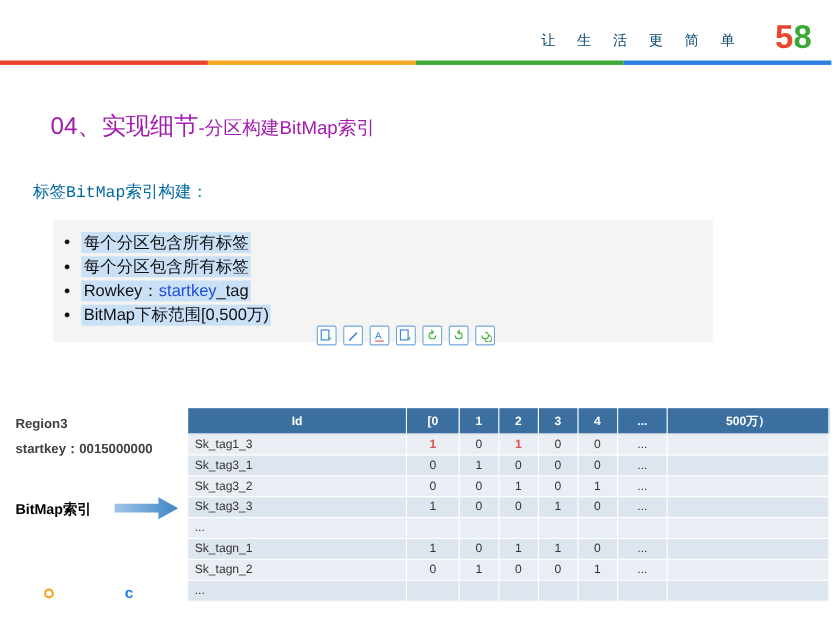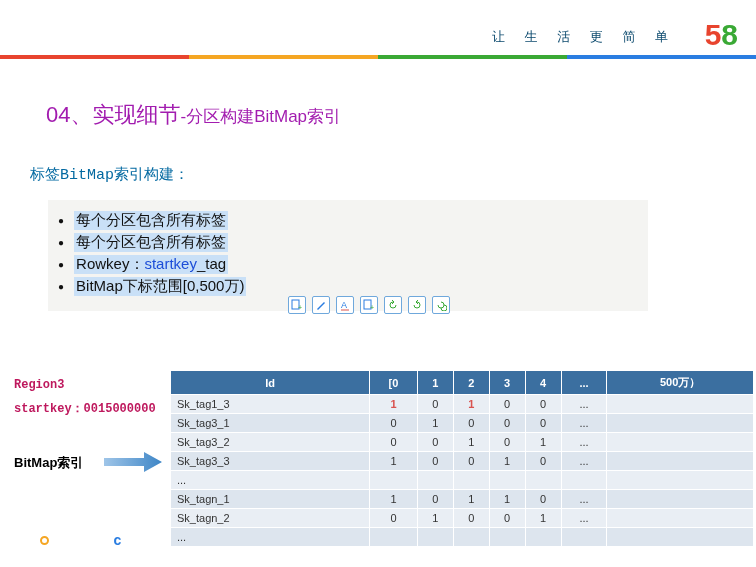--- a/index.html
+++ b/index.html
@@ -15,21 +15,21 @@
   .subtitle { position: absolute; top: 165px; left: 30px; font-size: 15px; color: #0369a1; font-family: Liberation Mono, monospace; }
   .bullet-box { position: absolute; top: 200px; left: 48px; width: 600px; background: #f4f4f2; padding: 8px 10px 12px 10px; }
   .bullet-box ul { list-style: none; }
   .bullet-box li { font-size: 15px; color: #111; margin: 3px 0; display: flex; align-items: center; }
   .bullet-box li::before { content: "\25CF"; font-size: 10px; margin-right: 10px; }
   .hl { background: #c9e0f7; display: inline-block; padding: 0 2px; }
   .sk { color: #1d4ed8; }
   .toolbar { position: absolute; top: 296px; left: 288px; display: flex; gap: 6px; }
   .toolbar .tb { width: 18px; height: 18px; border: 1px solid #6fa8dc; border-radius: 2px; display: flex; align-items: center; justify-content: center; font-size: 10px; background: #fff; }
   .tb svg { width: 12px; height: 12px; }
-  .left-labels { position: absolute; top: 378px; left: 14px; font-size: 12px; color: #be185d; font-weight: bold; font-family: Liberation Mono, monospace; }
+  .left-labels { position: absolute; top: 378px; left: 14px; font-size: 12px; color: #404040; font-weight: bold; }
   .left-labels div { margin-bottom: 8px; }
   .arrow { position: absolute; top: 450px; left: 104px; }
   .bmlbl { position: absolute; top: 454px; left: 14px; font-size: 13px; font-weight: bold; }
   .table-wrap { position: absolute; top: 370px; left: 170px; right: 2px; }
   table { border-collapse: collapse; width: 100%; font-size: 11px; }
   th { background: #3b6fa0; color: #fff; font-weight: bold; padding: 4px 2px; text-align: center; border: 1px solid #fff; }
   td { background: #e9eef4; text-align: center; padding: 3px 2px; border: 1px solid #fff; color: #333; }
   tr:nth-child(even) td { background: #dde5ee; }
   td.rowhdr { text-align: left; padding-left: 6px; }
   td.red { color: #d9534f; font-weight: bold; }

